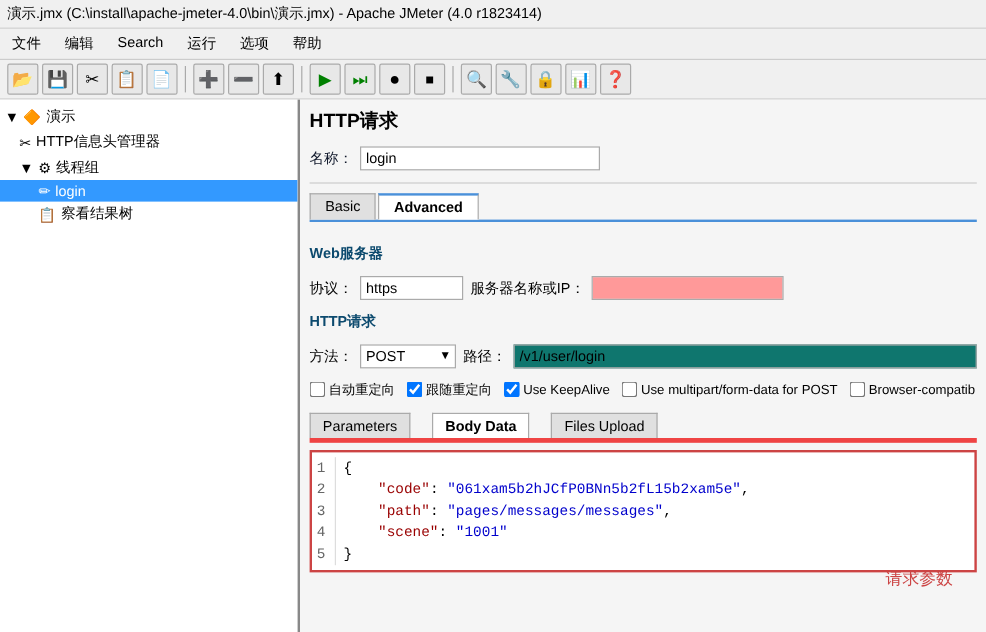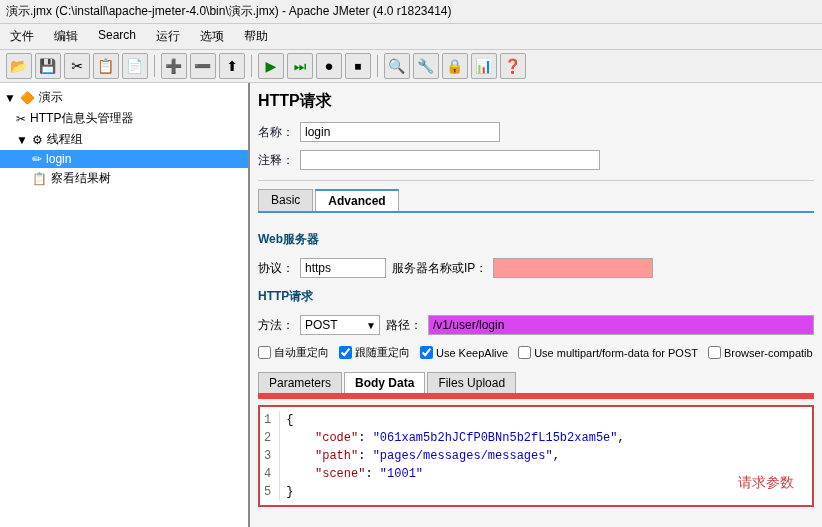--- a/index.html
+++ b/index.html
@@ -191,43 +191,43 @@
       padding: 2px 4px;
       font-size: 12px;
       background: white;
     }
 
     .path-input {
       flex: 1;
       border: 1px solid #aaa;
       padding: 2px 4px;
       font-size: 12px;
-      background: #d946ef;
+      background: #0f766e;
     }
 
     
     .checkbox-row {
       display: flex;
       align-items: center;
       gap: 10px;
       margin-bottom: 6px;
       flex-wrap: wrap;
     }
     .checkbox-item {
       display: flex;
       align-items: center;
       gap: 3px;
       font-size: 11px;
     }
 
     
     .body-tabs {
       display: flex;
-      gap: 0;
-      border-bottom: 6px solid #ef4444;
+      gap: 16px;
+      border-bottom: 4px solid #ef4444;
       margin-bottom: 0;
     }
     .body-tab {
       padding: 3px 10px;
       background: #e0e0e0;
       border: 1px solid #aaa;
       border-bottom: none;
       cursor: pointer;
       font-size: 12px;
       margin-right: 2px;
@@ -361,24 +361,20 @@
 
   <div class="right-panel">
 
     <div class="panel-title">HTTP请求</div>
 
     <div class="form-row">
       <span class="form-label">名称：</span>
       <input class="form-input" type="text" value="login" style="width: 200px; flex: 0 0 auto;">
     </div>
 
-    <div class="form-row">
-      <span class="form-label">注释：</span>
-      <input class="form-input" type="text" style="width: 300px; flex: 0 0 auto;">
-    </div>
 
     <div class="divider"></div>
 
     <div class="tabs">
       <div class="tab">Basic</div>
       <div class="tab active">Advanced</div>
     </div>
 
     <div class="section-title">Web服务器</div>
     <div class="server-row">

